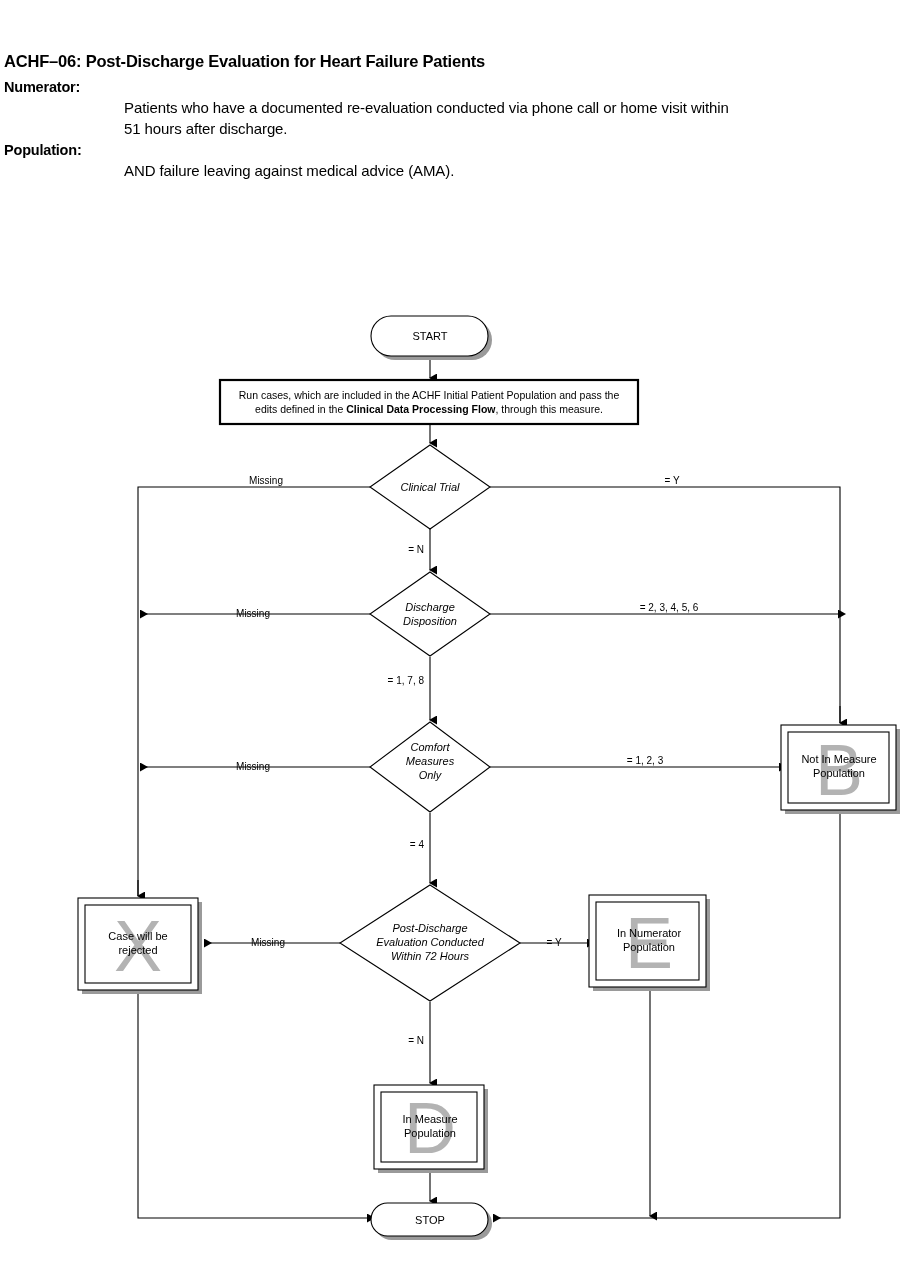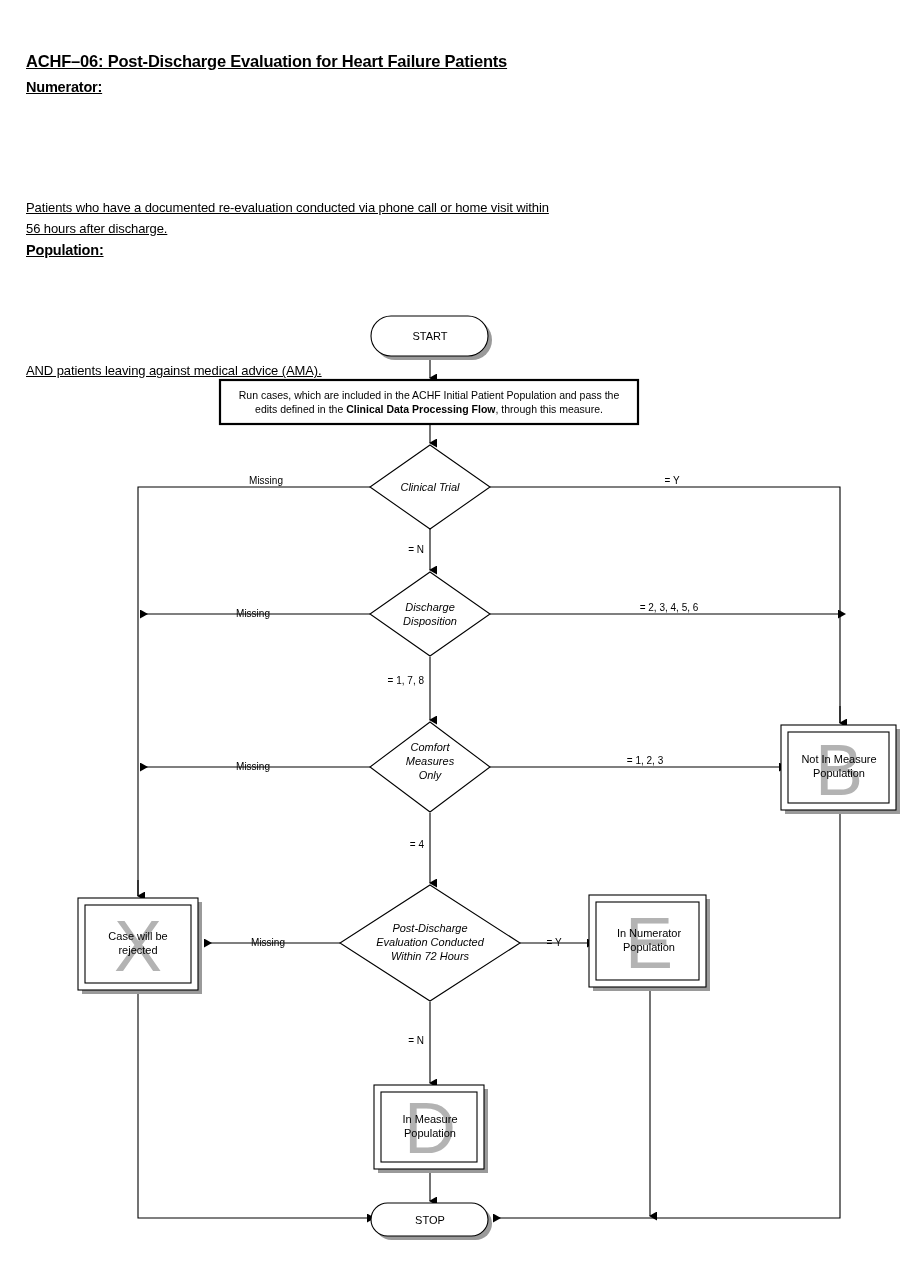--- a/index.html
+++ b/index.html
@@ -2,31 +2,31 @@
 <html><head>
 <meta charset="utf-8">
 <style>
   html,body{margin:0;padding:0;background:#ffffff;}
   body{
     width:900px;height:1286px;position:relative;overflow:hidden;
     font-family:"Liberation Sans","DejaVu Sans",sans-serif;
     color:#000;
   }
   
-  #header{position:absolute;left:26px;top:52px;width:870px;text-decoration:underline;}
+  #header{position:absolute;left:4px;top:52px;width:870px;}
   #measure-title{
     font-size:16.5px;font-weight:bold;letter-spacing:-0.2px;
     margin:0 0 6px 0;white-space:nowrap;
   }
-  .defn-row{display:flex;align-items:flex-start;margin-bottom:1px;flex-direction:column;}
+  .defn-row{display:flex;align-items:flex-start;margin-bottom:1px;}
   .defn-label{
     font-size:14.5px;font-weight:bold;width:120px;flex:0 0 120px;
     line-height:20px;letter-spacing:-0.2px;
   }
-  .defn-text{font-size:13px;line-height:21px;letter-spacing:-0.1px;}
+  .defn-text{font-size:15px;line-height:21px;letter-spacing:-0.1px;margin-top:20px;}
   .defn-text .l2{display:block;}
   
   #flow{position:absolute;left:0;top:0;width:900px;height:1286px;}
   svg{display:block;}
   text{font-family:"Liberation Sans","DejaVu Sans",sans-serif;}
   .node-label-ital{font-size:11px;fill:#000;font-style:italic;}
   .edge-label{font-size:10px;fill:#000;}
   .proc-text{font-size:10.5px;fill:#000;}
   .proc-text-b{font-size:10.5px;fill:#000;font-weight:bold;}
   .term-text{font-size:11px;fill:#000;}
@@ -39,28 +39,28 @@
 </head>
 <body>
 
 <div id="header">
   <div id="measure-title">ACHF–06: Post-Discharge Evaluation for Heart Failure Patients</div>
 
   <div class="defn-row">
     <div class="defn-label">Numerator:</div>
     <div class="defn-text">
       <span>Patients who have a documented re-evaluation conducted via phone call or home visit within</span>
-      <span class="l2">56 hours after discharge.</span>
+      <span class="l2">51 hours after discharge.</span>
     </div>
   </div>
 
   <div class="defn-row">
     <div class="defn-label">Population:</div>
     <div class="defn-text">
-      <span class="l2">AND patients leaving against medical advice (AMA).</span>
+      <span class="l2">AND failure leaving against medical advice (AMA).</span>
     </div>
   </div>
 </div>
 
 <div id="flow">
 <svg width="900" height="1286" viewBox="0 0 900 1286" xmlns="http://www.w3.org/2000/svg">
   <defs>
     <marker id="arrL" markerWidth="9" markerHeight="9" refX="8" refY="4.5" orient="auto" markerUnits="userSpaceOnUse">
       <path d="M8,0 L8,9 L0,4.5 z" fill="#000"></path>
     </marker>

